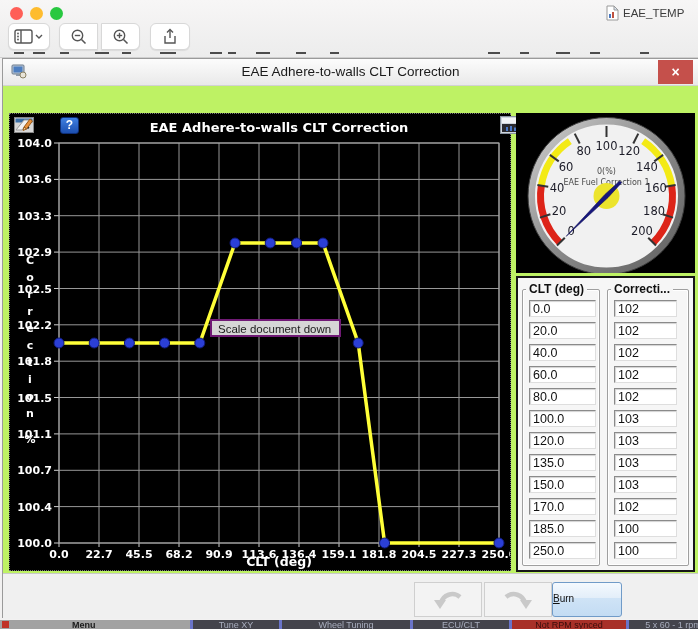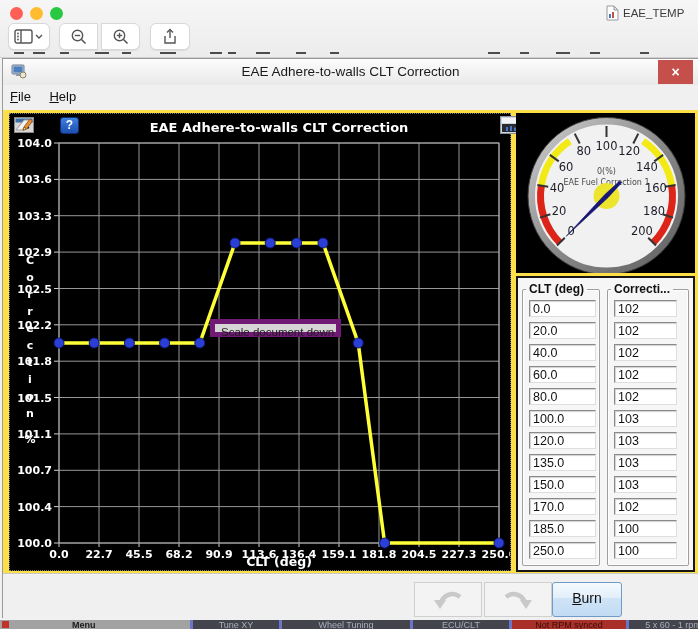--- a/index.html
+++ b/index.html
@@ -9,52 +9,52 @@
   .macos{position:absolute;left:0;top:0;width:698px;height:58px;background:linear-gradient(#f7f6f6,#ececec);border-bottom:1px solid #cfcfcf;box-sizing:border-box;}
   .traffic{position:absolute;top:7px;left:10px;display:flex;gap:7px;}
   .traffic span{width:13px;height:13px;border-radius:50%;display:block;}
   .toolbar{position:absolute;top:23px;left:8px;display:flex;align-items:center;}
   .tbtn{height:25px;background:#fff;border:1px solid #d8d8d8;border-radius:6px;box-shadow:0 1px 1px rgba(0,0,0,.08);display:flex;align-items:center;justify-content:center;}
   .tbtn svg{display:block;}
   .doc-chip{position:absolute;top:5px;right:0;width:92px;display:flex;align-items:center;gap:4px;font-size:11.5px;color:#3c3c3c;white-space:nowrap;overflow:hidden;}
   .dashes span{position:absolute;top:52px;height:2px;background:#4c4c4c;}
 
   
-  .dialog{position:absolute;left:2px;top:58px;width:696px;height:560px;background:#fde047;border:1px solid #9a9a9a;border-right:none;box-sizing:border-box;}
+  .dialog{position:absolute;left:2px;top:58px;width:696px;height:560px;background:#bef264;border:1px solid #9a9a9a;border-right:none;box-sizing:border-box;}
   .titlebar{position:absolute;left:0;top:0;right:0;height:26px;background:linear-gradient(#fcfcfc,#e9e9e9);border-bottom:1px solid #d2d2d2;}
   .dlg-title{position:absolute;left:0;right:0;top:5px;text-align:center;font-size:13.5px;color:#1a1a1a;}
   .dlg-appicon{position:absolute;left:8px;top:4px;}
   .dlg-close{position:absolute;right:5px;top:1px;width:35px;height:24px;background:#c5504b;color:#fff;font-weight:bold;font-size:14px;line-height:24px;text-align:center;cursor:pointer;}
   .menubar{position:absolute;left:0;top:26px;right:0;height:25px;background:#f0f0f0;}
   .menu-item{display:inline-block;padding:4px 7px;font-size:13px;color:#111;}
   .menu-item u{text-decoration:underline;}
 
   
   .chart-panel{position:absolute;left:6px;top:54px;width:502px;height:458px;background:#000;border:1px dotted #787878;box-sizing:border-box;}
   .chart-panel svg{position:absolute;left:0;top:0;}
   .chart-icons{position:absolute;top:3px;left:4px;display:flex;gap:2px;}
   .cicon{width:21px;height:17px;display:flex;align-items:center;justify-content:center;}
   .help-icon{background:linear-gradient(#3f7fe0,#1c4fb0);border:1px solid #0e2f78;border-radius:3px;color:#fff;font-weight:bold;font-size:12px;width:17px;height:15px;line-height:15px;text-align:center;}
   .corner-icon{position:absolute;top:2px;right:10px;}
-  .chart-tooltip{position:absolute;left:200px;top:205px;width:131px;height:18px;background:#d6d6d6;border:5px solid #701a75;box-sizing:border-box;color:#1c1c1c;font-size:11.5px;line-height:16px;padding-left:6px;white-space:nowrap;}
+  .chart-tooltip{position:absolute;left:200px;top:205px;width:131px;height:18px;background:#d6d6d6;border:2px solid #701a75;box-sizing:border-box;color:#1c1c1c;font-size:11.5px;line-height:16px;padding-left:6px;white-space:nowrap;}
 
   
   .gauge-panel{position:absolute;left:513px;top:54px;width:179px;height:160px;background:#000;}
   .table-panel{position:absolute;left:513px;top:217px;width:179px;height:296px;background:#f6f6f6;border:2px solid #161616;box-sizing:border-box;padding:6px 4px 4px;display:flex;gap:7px;}
   .groupbox{position:relative;border:1px solid #9f9f9f;box-shadow:inset 0 0 0 1px #ffffff;border-radius:2px;margin-top:5px;padding:10px 5px 4px;box-sizing:border-box;}
   .gb1{width:78px;}
   .gb2{flex:1;}
   .legend{position:absolute;top:-8px;left:3px;background:#f6f6f6;padding:0 3px;font-size:12px;font-weight:bold;color:#101010;white-space:nowrap;max-width:72px;overflow:hidden;}
   .field{display:block;width:62px;height:15px;margin:0 0 5px 1px;background:#fff;border:1px solid #8a8a8a;border-right-color:#dedede;border-bottom-color:#dedede;box-shadow:inset 1px 1px 1px rgba(0,0,0,.18);font-family:"Liberation Sans",sans-serif;font-size:12.5px;color:#111;padding:0 0 0 3px;}
   .gb2 .field{width:58px;}
 
   
   .button-bar{position:absolute;left:0;right:0;top:514px;height:45px;background:#f0f0f0;border-top:1px solid #c9c9c9;}
   .histbtn{position:absolute;top:8px;width:66px;height:33px;background:#f3f3f3;border:1px solid #cfcfcf;display:flex;align-items:center;justify-content:center;}
-  .bluebtn{position:absolute;top:8px;height:33px;background:linear-gradient(#f4f9fe,#e3eef9 45%,#cfe3f6 46%,#c3dcf3);border:1px solid #709bc8;border-radius:3px;font-size:14px;color:#111;text-align:center;line-height:31px;cursor:pointer;}
+  .bluebtn{position:absolute;top:8px;height:33px;background:linear-gradient(#f4f9fe,#e3eef9 45%,#cfe3f6 46%,#c3dcf3);border:1px solid #709bc8;border-radius:3px;font-size:10px;color:#111;line-height:31px;cursor:pointer;}
   .bluebtn u{text-decoration:underline;}
 
   
   .bstrip{position:absolute;left:0;top:620px;width:698px;height:9px;display:flex;overflow:hidden;background:#46464c;}
   .bseg{height:13px;font-size:9px;line-height:11px;white-space:nowrap;overflow:hidden;text-align:center;flex:0 0 auto;}
   .bsep{flex:0 0 3px;background:#6a74c8;height:100%;}
   .bseg.first{position:relative;text-align:left;}
   .bseg.first .redmark{position:absolute;left:2px;top:1px;width:7px;height:7px;background:#c03328;}
   .bseg.first .mlabel{position:absolute;left:72px;top:0;font-weight:bold;}
 </style>
@@ -140,24 +140,20 @@
       <span class="dlg-appicon">
         <svg width="16" height="16" viewBox="0 0 16 16">
           <rect x="1" y="2" width="12" height="9" rx="1" fill="#b9c6d6" stroke="#6b7b8d"></rect>
           <rect x="2.5" y="3.5" width="9" height="6" fill="#4d7ec0"></rect>
           <rect x="5" y="11" width="4" height="2" fill="#8d9aa8"></rect>
           <circle cx="12" cy="12" r="3" fill="#e8e4d8" stroke="#8a8264"></circle>
         </svg>
       </span>
       <div class="dlg-title">EAE Adhere-to-walls CLT Correction</div>
       <div class="dlg-close" style="background: rgb(197, 80, 75);"><span>×</span></div>
-    </div>
-    <div class="menubar">
-      <span class="menu-item"><u>F</u>ile</span>
-      <span class="menu-item"><u>H</u>elp</span>
     </div>
 
     <div class="chart-panel">
       <svg id="chart-svg" width="500" height="456" viewBox="0 0 500 456">
           <line x1="49.0" y1="29" x2="49.0" y2="429" stroke="#989898" stroke-width="1"></line>
           <line x1="49.0" y1="429" x2="49.0" y2="433" stroke="#cfcfcf"></line>
           <text x="49.0" y="444" fill="#fff" font-size="11" font-weight="bold" text-anchor="middle" font-family="DejaVu Sans, sans-serif">0.0</text>
           <line x1="89.0" y1="29" x2="89.0" y2="429" stroke="#989898" stroke-width="1"></line>
           <line x1="89.0" y1="429" x2="89.0" y2="433" stroke="#cfcfcf"></line>
           <text x="89.0" y="444" fill="#fff" font-size="11" font-weight="bold" text-anchor="middle" font-family="DejaVu Sans, sans-serif">22.7</text>

